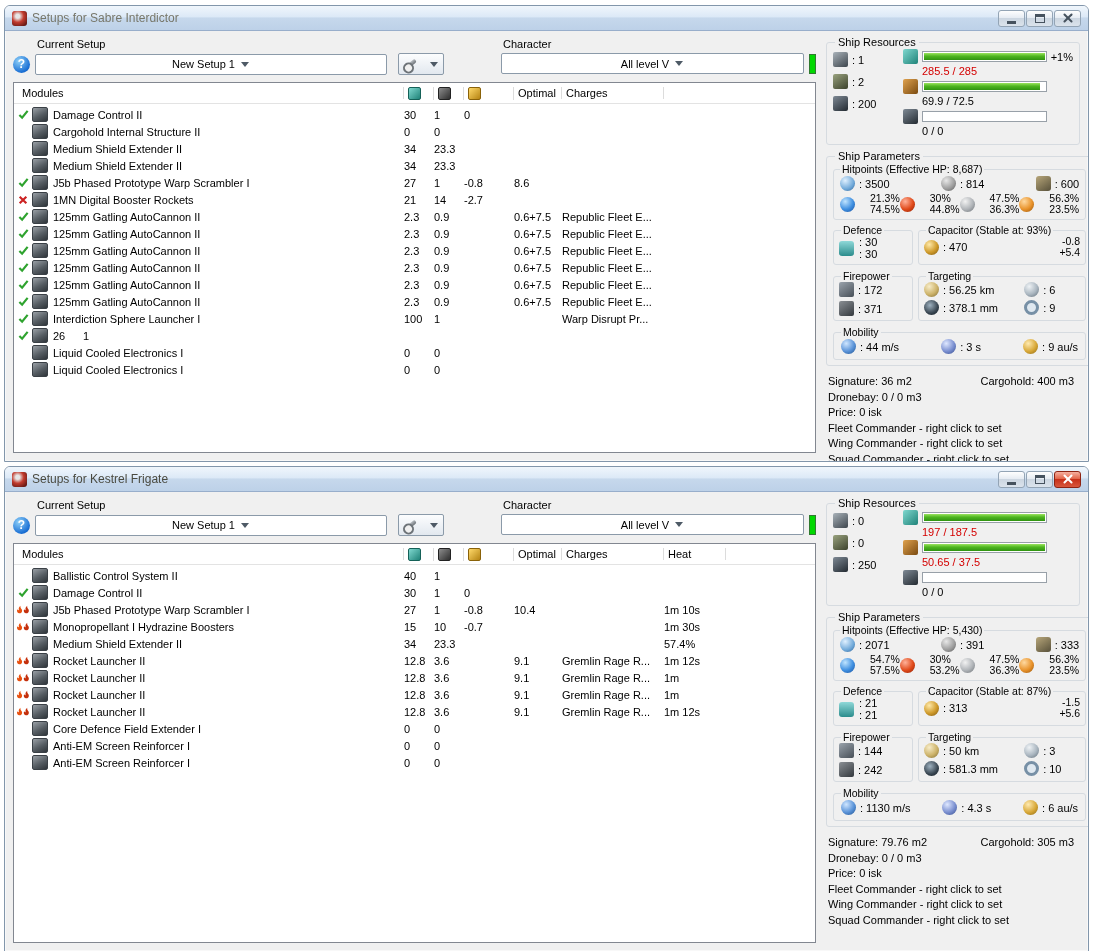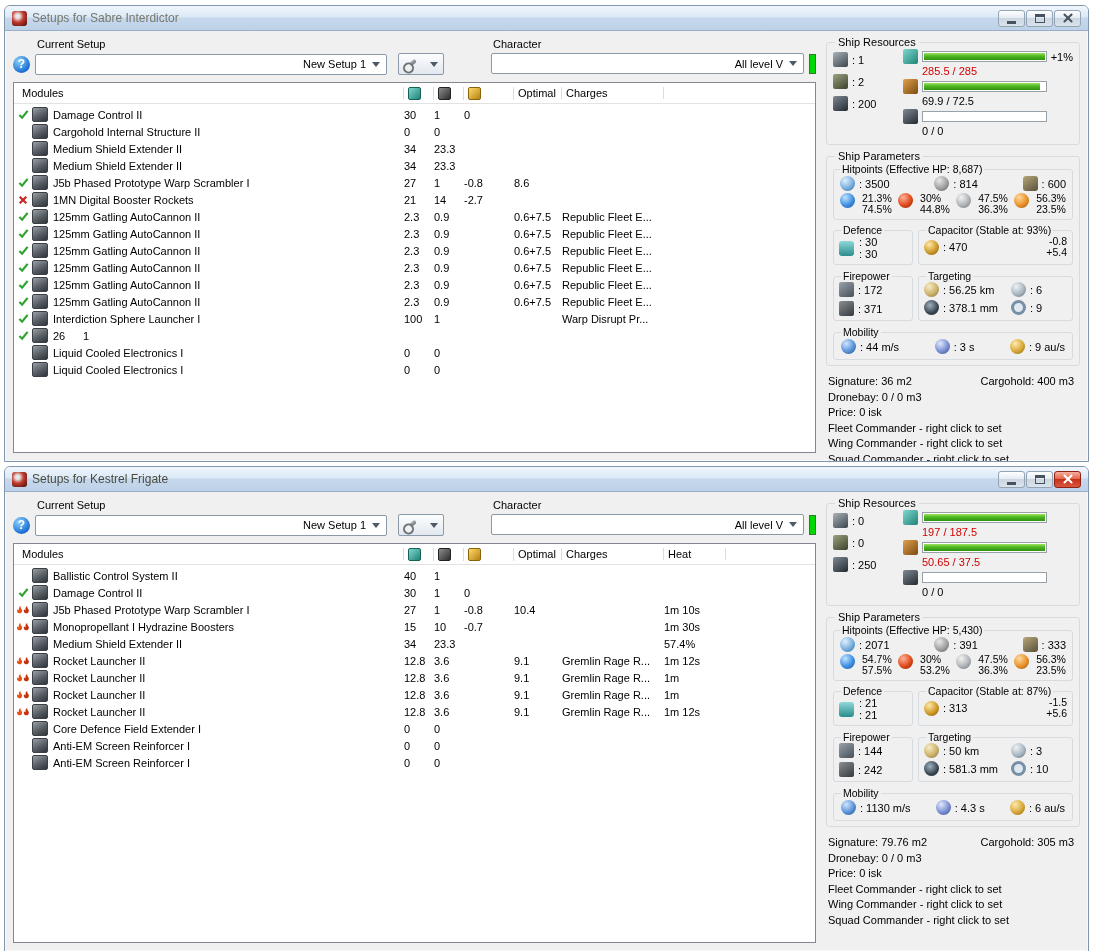--- a/index.html
+++ b/index.html
@@ -19,26 +19,26 @@
 .g-close{position:relative;width:11px;height:12px}
 .g-close::before,.g-close::after{content:"";position:absolute;left:5px;top:0;width:2px;height:12px;background:#46525e;border-radius:1px}
 .g-close::before{transform:rotate(45deg)}
 .g-close::after{transform:rotate(-45deg)}
 .window[data-active="true"] .wb-close{background:linear-gradient(#f6b0a0,#e2654a 45%,#c8311a 50%,#d8573d);border-color:#8e2313}
 .window[data-active="true"] .g-close::before,.window[data-active="true"] .g-close::after{background:#fff}
 .content{flex:1;display:flex;gap:10px;padding:5px 8px 8px;min-height:0}
 .left{flex:1;display:flex;flex-direction:column;min-width:0}
 .toprow{display:flex;margin:2px 0 7px}
 .group-setup{width:456px;flex:none}
-.group-char{flex:1;margin-left:22px}
+.group-char{flex:1;margin-left:32px}
 .flabel{margin:0 0 3px 24px}
 .group-char .flabel{margin-left:2px}
 .hrow{display:flex;align-items:center;gap:5px}
 .help{width:17px;height:17px;flex:none;border-radius:50%;background:radial-gradient(circle at 35% 30%,#8fd0f8,#1a6fd4 70%,#0c4a9e);color:#fff;font-weight:bold;font-size:12px;display:flex;align-items:center;justify-content:center}
-.combo{height:21px;background:#fff;border:1px solid #8b9aa9;border-radius:2px;display:flex;align-items:center;justify-content:flex-end;padding:0 6px 0 5px;white-space:nowrap;overflow:hidden}
+.combo{height:21px;background:#fff;border:1px solid #8b9aa9;border-radius:2px;display:flex;align-items:center;justify-content:center;padding:0 6px 0 5px;white-space:nowrap;overflow:hidden}
 .carrow{width:0;height:0;border-left:4px solid transparent;border-right:4px solid transparent;border-top:5px solid #4e5a66;flex:none;margin-left:6px}
 .setup-combo{width:352px}
 .char-combo{flex:1}
 .toolbtn{width:46px;height:22px;margin-left:6px;flex:none;border:1px solid #8b9aa9;border-radius:2px;background:linear-gradient(#fcfdfe,#e2e8ef);display:flex;align-items:center;justify-content:center;gap:7px}
 .wrench{width:12px;height:4px;background:linear-gradient(#b9bec3,#6d7378);border-radius:2px;transform:rotate(-40deg);position:relative}
 .wrench::before{content:"";position:absolute;left:-4px;top:-2px;width:7px;height:7px;border:2px solid #6d7378;border-radius:50%;background:#f0f0f0}
 .charbar{width:7px;height:20px;flex:none;background:var(--character-indicator,#00d800);border:1px solid #2f7a2f}
 
 .modtable{flex:1;border:1px solid #828790;background:#fff;display:flex;flex-direction:column;min-height:0;overflow:hidden}
 .thead{flex:none;display:flex;height:21px;border-bottom:1px solid #e3e3e3;align-items:center}
@@ -100,21 +100,21 @@
 .ic-maxtgt{border-radius:50%;background:radial-gradient(circle at 35% 30%,#eef2f5,#aab6c0 55%,#5d6a75)}
 .ic-scan{border-radius:50%;background:radial-gradient(circle at 40% 35%,#9fb2c0,#37444f 60%,#101820)}
 .ic-sensor{border-radius:50%;border:3px solid #7790a6;background:#dfe8f0}
 .ic-speed{border-radius:50%;background:radial-gradient(circle at 35% 30%,#cfe6ff,#5a93d8 55%,#1d4f8c)}
 .ic-align{border-radius:50%;background:radial-gradient(circle at 35% 30%,#dfe8ff,#7a8fd0 55%,#334a8c)}
 .ic-warp{border-radius:50%;background:radial-gradient(circle at 35% 30%,#ffeab0,#d8a838 55%,#8a6510)}
 .gb-inner{border:1px solid #d6dbe0;border-radius:3px;padding:0 4px 4px;margin-bottom:4px}
 .gb-inner legend,.gb-sub legend{font-size:10.5px;padding:0 2px}
 .hp-row{display:flex;justify-content:space-between;padding:1px 2px 2px}
 .resist-row{display:flex;justify-content:space-between;padding:0 2px}
-.resist{display:flex;align-items:flex-start;gap:7px}
+.resist{display:flex;align-items:center;gap:15px}
 .rvals{display:flex;flex-direction:column;line-height:11px;font-size:10.5px}
 .pgrid{display:grid;grid-template-columns:80px 1fr;gap:5px}
 .gb-sub{border:1px solid #d6dbe0;border-radius:3px;padding:0 5px 4px;margin:0;min-width:0}
 .span2{grid-column:1/-1}
 .def-row{display:flex;gap:5px;align-items:center}
 .defvals{display:flex;flex-direction:column;line-height:12px}
 .cap-row{display:flex;align-items:center;justify-content:space-between}
 .cap-right{display:flex;flex-direction:column;align-items:flex-end;line-height:11px;font-size:10.5px}
 .fp-col{display:flex;flex-direction:column;gap:4px}
 .tg-grid{display:grid;grid-template-columns:1fr 56px;gap:3px 4px}

